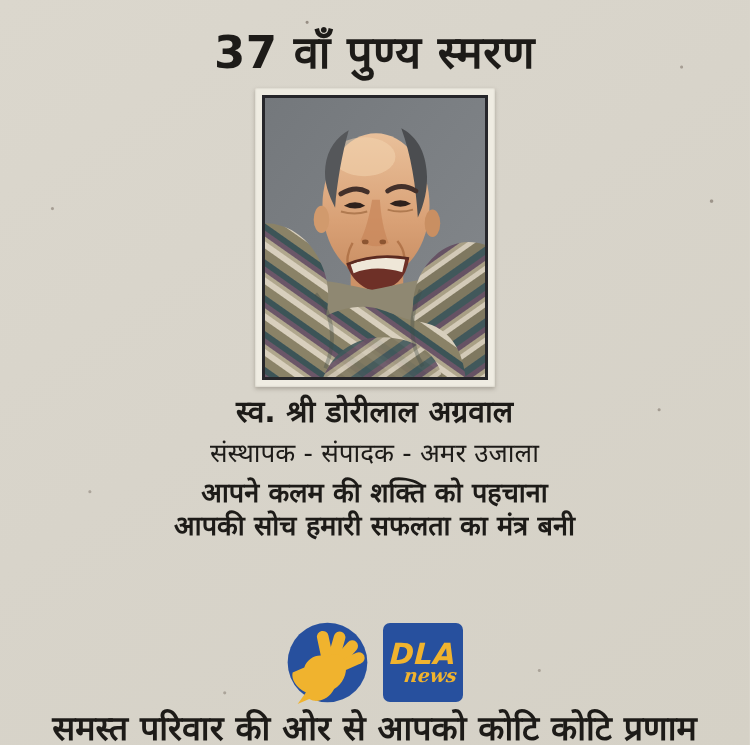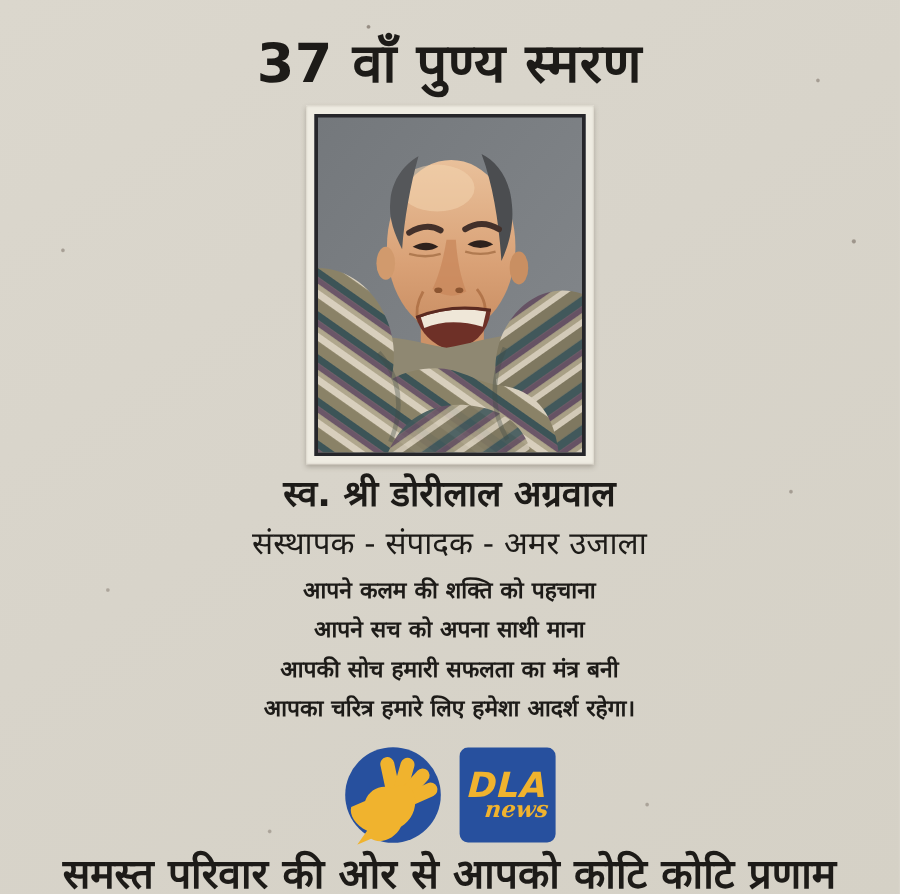--- a/index.html
+++ b/index.html
@@ -29,21 +29,21 @@
     box-shadow:0 2px 4px rgba(90,80,70,.35), inset 0 0 2px rgba(120,110,95,.4);
     display:flex;align-items:center;justify-content:center;
   }
   .photo-inner{
     width:226px;height:285px;border:3px solid #26262a;box-sizing:border-box;
     background:#7b7f83;overflow:hidden;
   }
   .photo-inner svg{display:block;width:100%;height:100%;}
   .deceased-name{top:390px;font-size:30px;font-weight:700;}
   .designation{top:434px;font-size:26px;font-weight:400;}
-  .poem{top:476px;font-size:19px;font-weight:600;line-height:33px;}
+  .poem{top:476px;font-size:27px;font-weight:600;line-height:33px;}
   .logo-row{
     position:absolute;top:621px;left:0;width:100%;
     display:flex;justify-content:center;align-items:center;gap:14px;
   }
   .hand-logo{width:83px;height:83px;}
   .dla-box{
     width:80px;height:79px;background:#27509e;border-radius:7px;
     display:flex;flex-direction:column;align-items:center;justify-content:center;
     color:#f0b32e;
   }
@@ -144,23 +144,21 @@
         <path d="M160 196 C148 222 148 250 162 274" stroke="#3f4a44" stroke-width="4" fill="none" opacity=".35"></path>
       </svg>
     </div>
   </div>
 
   <div class="center-text deceased-name">स्व. श्री डोरीलाल अग्रवाल</div>
   <div class="center-text designation">संस्थापक - संपादक - अमर उजाला</div>
 
   <div class="center-text poem">
     <div>आपने कलम की शक्ति को पहचाना</div>
-    <div>आपने सच को अपना साथी माना</div>
     <div>आपकी सोच हमारी सफलता का मंत्र बनी</div>
-    <div>आपका चरित्र हमारे लिए हमेशा आदर्श रहेगा।</div>
   </div>
 
   <div class="logo-row">
     <svg class="hand-logo" viewBox="0 0 100 100">
       <circle cx="50" cy="50" r="48" fill="#27509e"></circle>
       <g fill="#f0b32e">
         <rect x="46" y="11" width="14" height="50" rx="7" transform="rotate(-12 53 60)"></rect>
         <rect x="46" y="11" width="14" height="50" rx="7" transform="rotate(16 53 60)"></rect>
         <rect x="46" y="13" width="14" height="48" rx="7" transform="rotate(42 53 60)"></rect>
         <rect x="46" y="15" width="14" height="46" rx="7" transform="rotate(66 53 60)"></rect>

